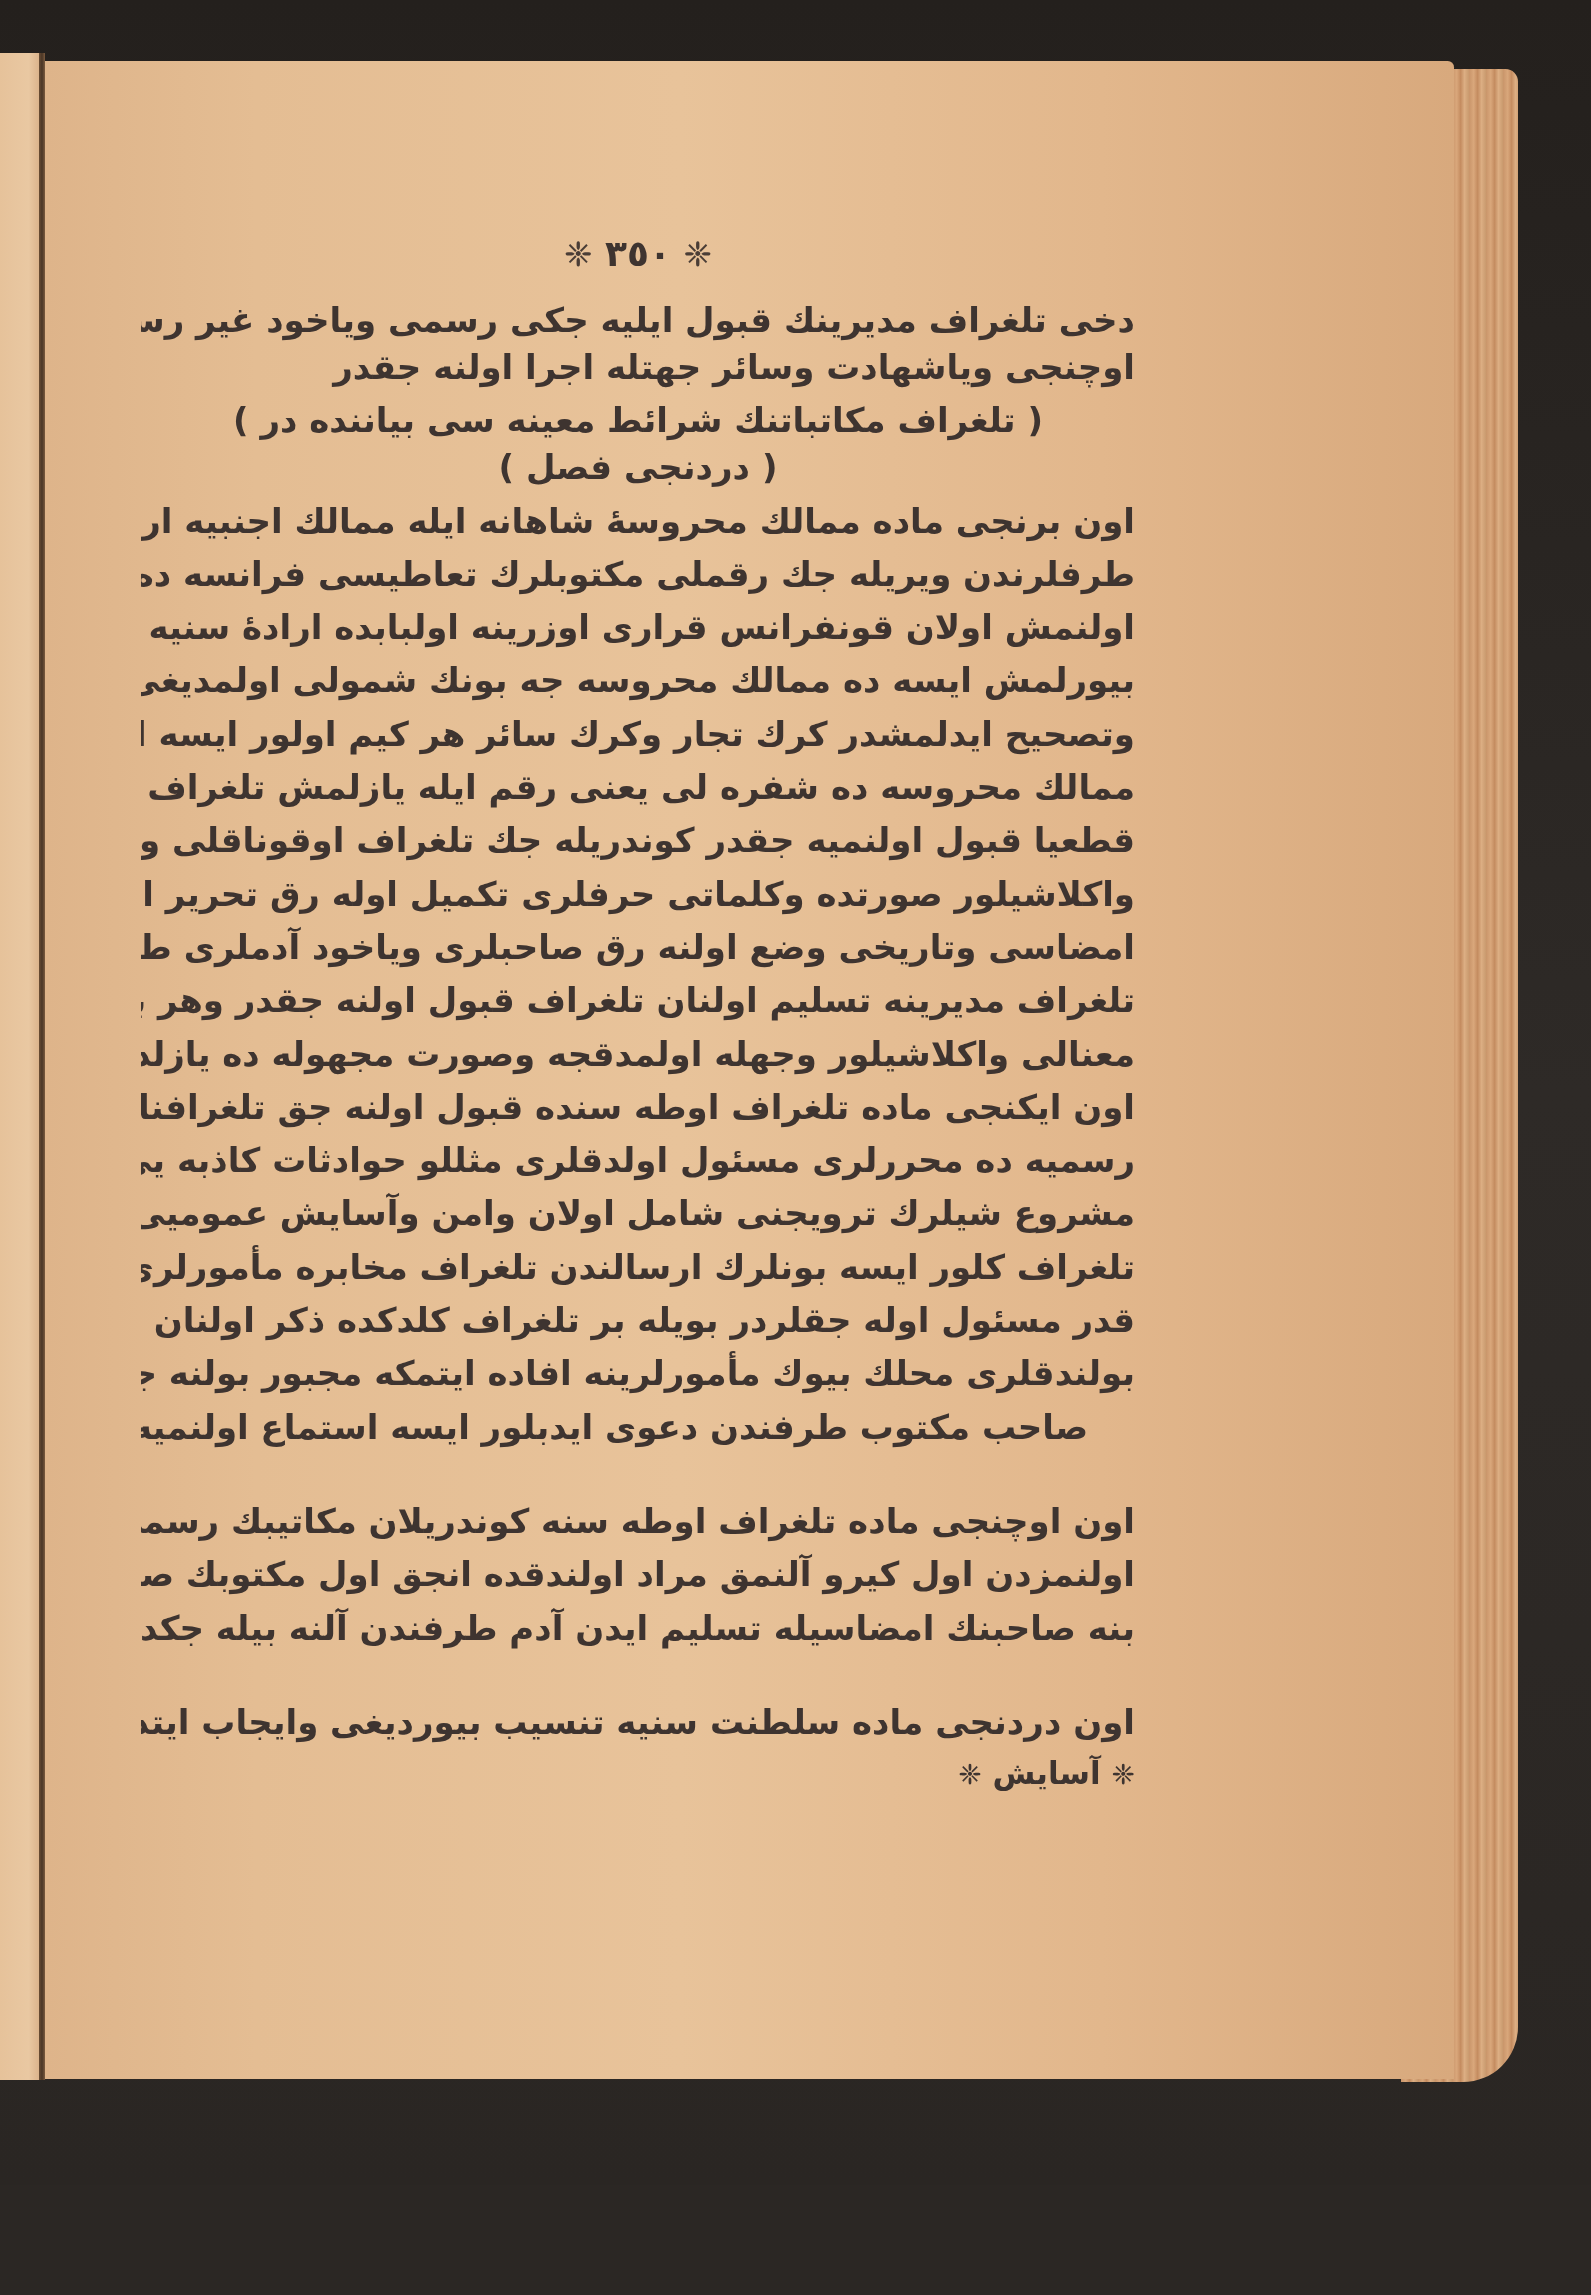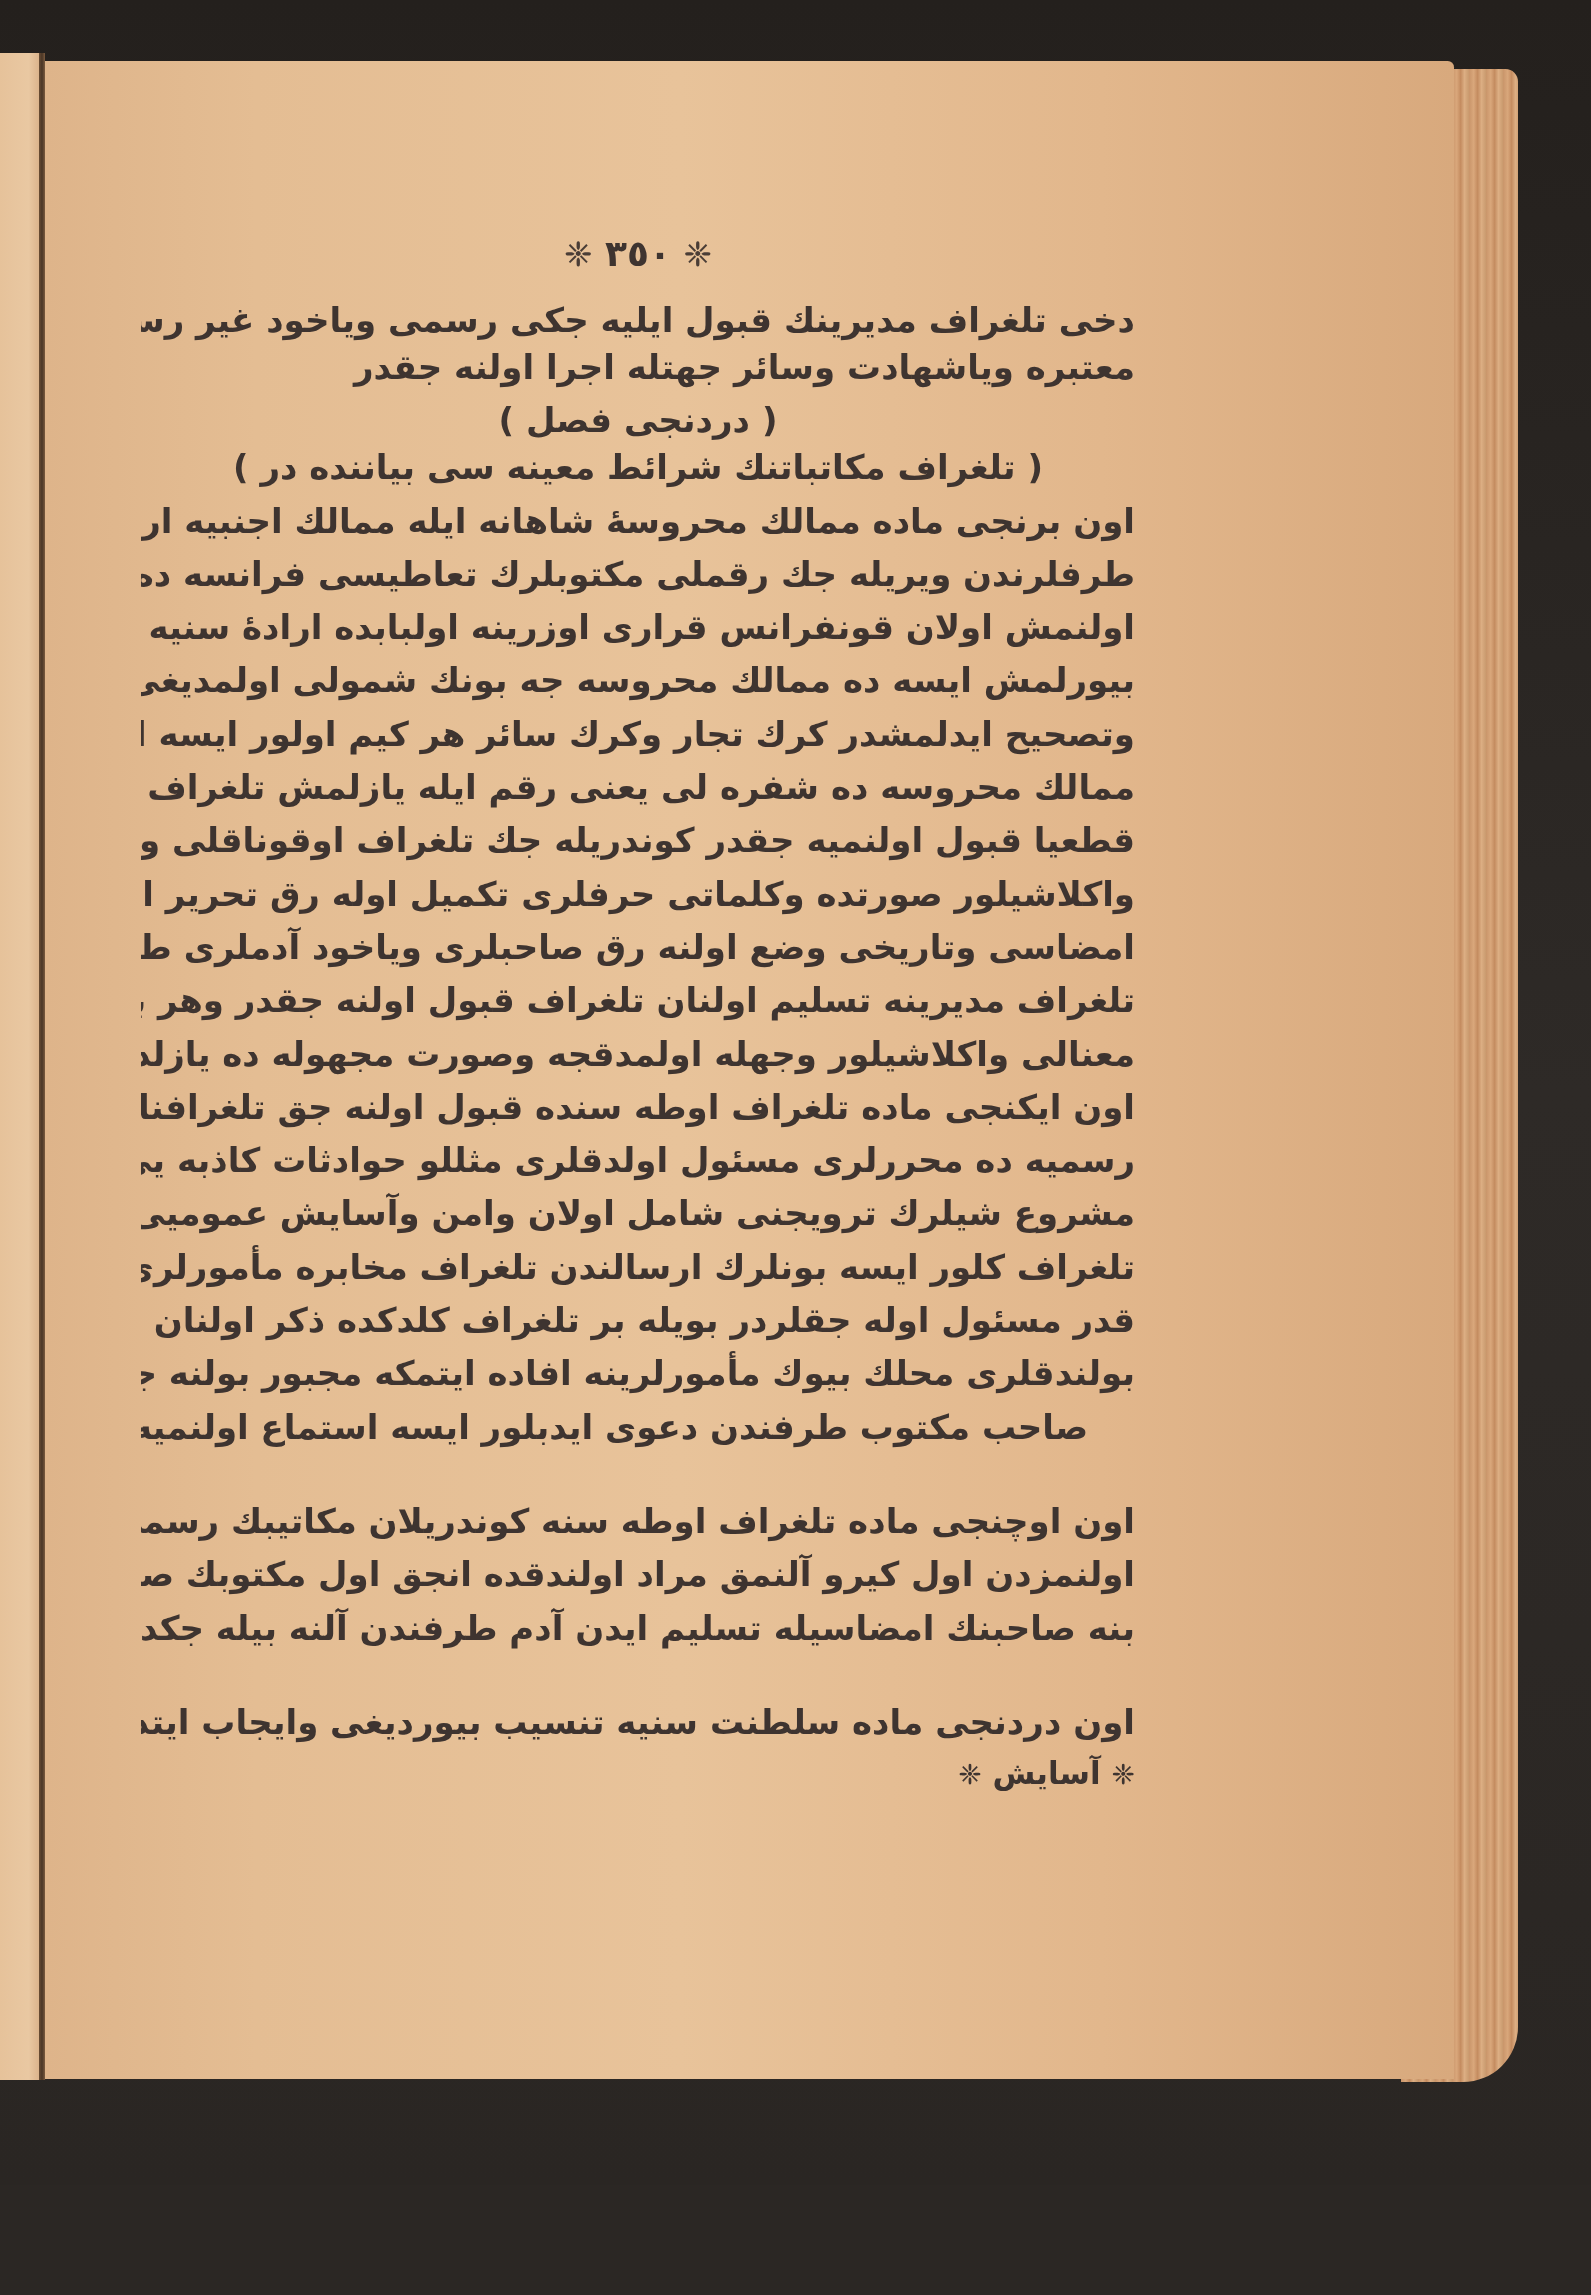--- a/index.html
+++ b/index.html
@@ -111,25 +111,25 @@
   <div class="page"></div>
 
   <div class="text-block">
     <div class="page-number">
       <span class="orn">❈</span>
       <span>٣٥٠</span>
       <span class="orn">❈</span>
     </div>
 
     <div class="line">دخی تلغراف مدیرینك قبول ایلیه جکی رسمی وياخود غیر رسمی اولان بر ورقهٔ</div>
-    <div class="line short">معتبره وياشهادت وسائر جهتله اجرا اولنه جقدر</div>
+    <div class="line short">اوچنجی وياشهادت وسائر جهتله اجرا اولنه جقدر</div>
 
     <div class="gap-small"></div>
+    <div class="line center">( تلغراف مکاتباتنك شرائط معینه سی بياننده در )</div>
     <div class="line center">( دردنجی فصل )</div>
-    <div class="line center">( تلغراف مکاتباتنك شرائط معینه سی بياننده در )</div>
     <div class="gap-small"></div>
 
     <div class="lines-dense">
       <div class="line">اون برنجی ماده    ممالك محروسهٔ شاهانه ایله ممالك اجنبیه ارەسنده تجاران</div>
       <div class="line">طرفلرندن ويريله جك رقملی مكتوبلرك تعاطیسی فرانسه ده مؤخرا عقد</div>
       <div class="line">اولنمش اولان قونفرانس قراری اوزرينه اولبابده ارادهٔ سنیه شرفتعلق</div>
       <div class="line">بیورلمش ايسه ده ممالك محروسه جه بونك شمولی اولمديغی جهتله تفريق</div>
       <div class="line">وتصحیح ايدلمشدر كرك تجار وكرك سائر هر كيم اولور ايسه اولسون داخل</div>
       <div class="line">ممالك محروسه ده شفره لی يعنی رقم ايله يازلمش تلغراف كوندر ايسه تلغرافخانه لرده</div>
       <div class="line">قطعيا قبول اولنميه جقدر كوندريله جك تلغراف اوقوناقلی وعادی تعبيرلر ايله</div>

